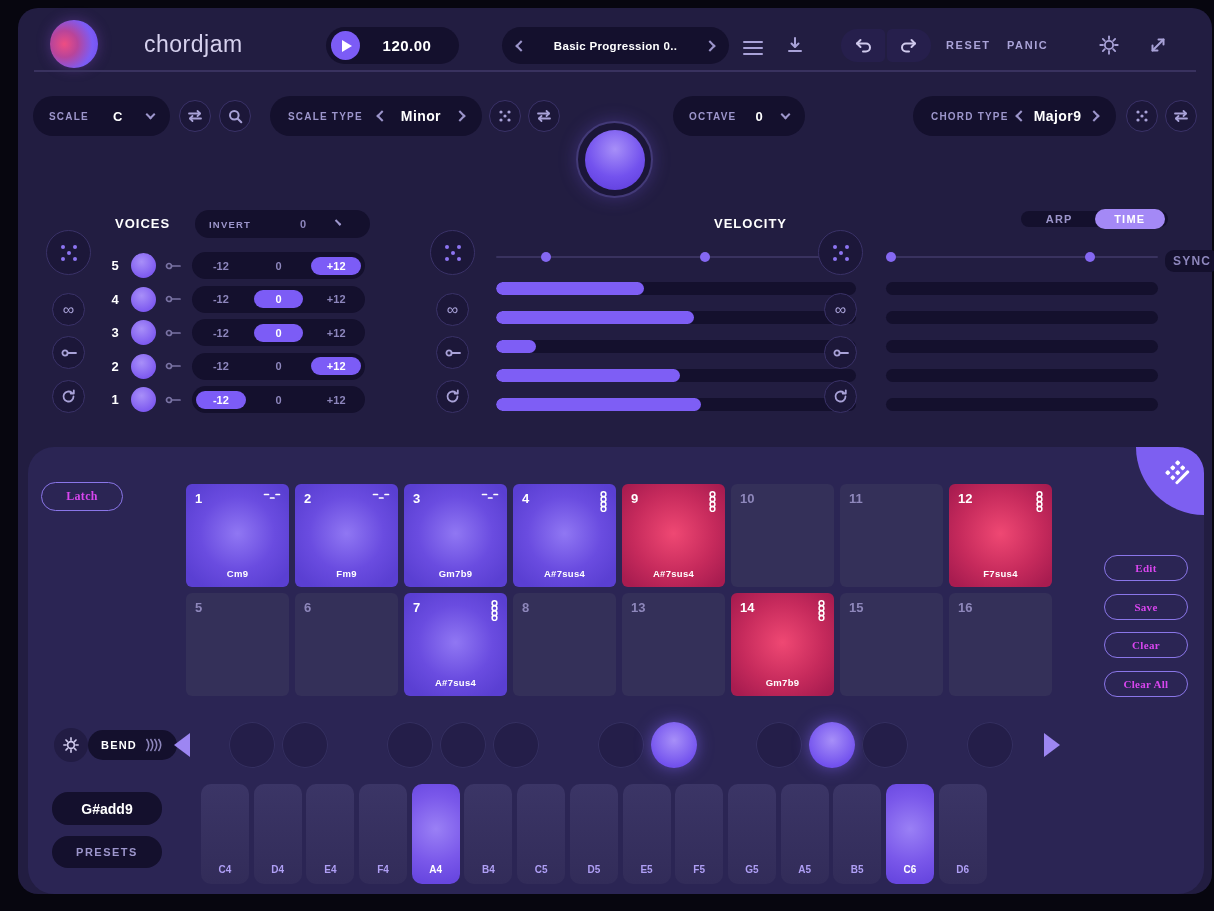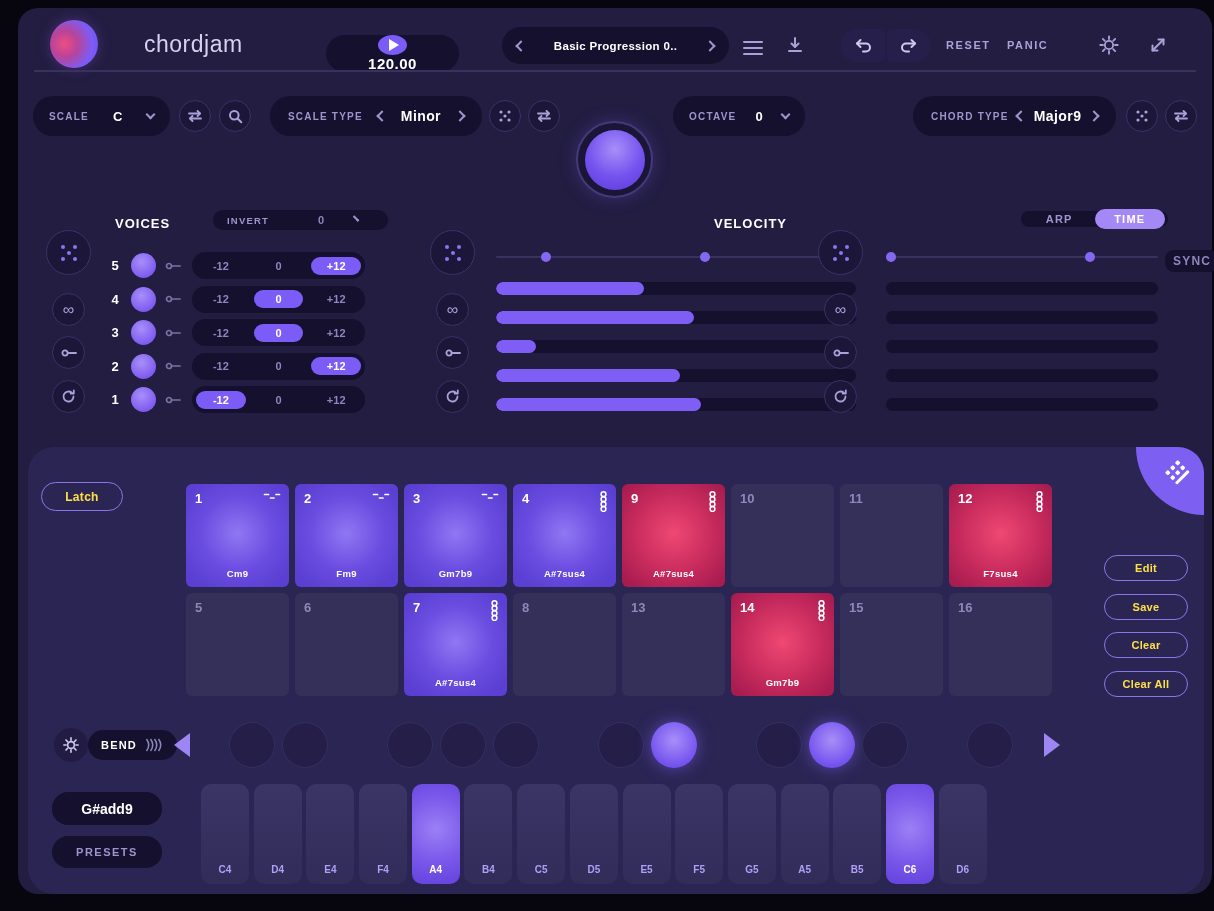--- a/index.html
+++ b/index.html
@@ -51,21 +51,21 @@
   .handle-dot{position:absolute;top:0;width:10px;height:10px;margin-left:-5px;border-radius:50%;background:#8568f2;}
   .hbar{height:13px;border-radius:7px;background:var(--pill-bg,#14102d);margin-bottom:16px;position:relative;overflow:hidden;}
   .hfill{position:absolute;left:0;top:0;bottom:0;border-radius:7px;background:#7e5ef5;}
   .tg-opt{flex:1;text-align:center;font-size:11px;font-weight:bold;letter-spacing:1.2px;color:#9d96cc;border-radius:12px;padding:4px 0;cursor:pointer;}
   .tg-opt.on{background:#a489f6;color:#fff;}
   .sync-badge{font-size:12px;font-weight:bold;letter-spacing:1.2px;color:#8d86bc;background:var(--pill-bg,#14102d);padding:4px 8px;border-radius:9px;}
 
   
   .pad-panel{background:var(--pad-panel-bg,#2b2554);border-radius:26px;}
   .pad-corner{background:#7d5ff1;border-radius:0 26px 0 100%;display:flex;align-items:flex-start;justify-content:flex-end;padding:13px 15px 0 0;}
-  .ghost-btn{border:1.5px solid #8a76e8;border-radius:15px;color:#fde047;font-size:12px;font-weight:bold;display:flex;align-items:center;justify-content:center;letter-spacing:.3px;cursor:pointer;background:transparent;}
+  .ghost-btn{border:1.5px solid #8a76e8;border-radius:15px;color:#d946ef;font-size:12px;font-weight:bold;display:flex;align-items:center;justify-content:center;letter-spacing:.3px;cursor:pointer;background:transparent;font-family:Liberation Serif, serif;}
   .pads-grid{display:grid;grid-template-columns:repeat(8,103px);grid-auto-rows:103px;gap:6px;}
   .pad{position:relative;border-radius:6px;background:#343059;cursor:pointer;}
   .pad.purple{background:radial-gradient(circle at 50% 48%,#9077f3 0%,#6a4ce0 50%,#5a3fd2 85%);}
   .pad.red{background:radial-gradient(circle at 50% 48%,#ef4873 0%,#c62a5c 55%,#a81c50 90%);}
   .pad-num{position:absolute;left:9px;top:7px;font-size:13px;font-weight:bold;color:#8e87bb;}
   .pad.purple .pad-num,.pad.red .pad-num{color:#fff;}
   .pad-icon{position:absolute;right:8px;top:7px;}
   .pad-icon svg{display:none;}
   .pad-icon.strum .ic-strum{display:block;}
   .pad-icon.notes .ic-notes{display:block;}
@@ -93,21 +93,21 @@
 </style>
 </head>
 <body>
 
 <div class="app">
   <div class="frame"></div>
 
   <div class="abs logo" style="left:42px;top:20px;width:48px;height:48px;"></div>
   <div class="abs logo-text" style="left:136px;top:31px;">chordjam</div>
 
-  <div class="abs pill" style="left:318px;top:35px;width:133px;height:37px;padding:0 5px;flex-direction:column;">
+  <div class="abs pill" style="left:318px;top:27px;width:133px;height:37px;padding:0 5px;">
     <div class="play-btn">
         <span class="play-tri"></span>
       </div>
     <div class="bpm">120.00</div>
   </div>
 
   <div class="abs pill" style="left:494px;top:27px;width:227px;height:37px;padding:0 15px;">
     <span class="chev left"></span>
     <div class="preset-name">Basic Progression 0..</div>
     <span class="chev right"></span>
@@ -255,21 +255,21 @@
   </div>
   <div class="abs circle-btn" style="left:44px;top:380px;width:33px;height:33px;">
     <svg width="15" height="15" viewBox="0 0 15 15" fill="none" stroke="#a9a2d8" stroke-width="1.8" stroke-linecap="round" stroke-linejoin="round">
         <path d="M12.5 7.5a5 5 0 1 1-1.7-3.75"></path>
         <path d="M12.8 1.4v3.1H9.7"></path>
       </svg>
   </div>
 
   <div class="abs sec-title" style="left:107px;top:216px;">VOICES</div>
 
-  <div class="abs pill" style="left:205px;top:210px;width:175px;height:20px;padding:0 14px;border-radius:14px;gap:23px;">
+  <div class="abs pill" style="left:187px;top:210px;width:175px;height:28px;padding:0 14px;border-radius:14px;gap:23px;">
     <span class="lbl" style="font-size:9.5px;flex:1;">INVERT</span>
     <span class="inv-val">0</span>
     <span class="chev down" style="margin-left:8px;"></span>
     <svg style="margin-left:12px;" width="14" height="12" viewBox="0 0 16 14" fill="none" stroke="#8d86bc" stroke-width="1.8" stroke-linecap="round" stroke-linejoin="round">
         <path d="M2 4.5h11"></path>
         <path d="M10.5 2 13 4.5 10.5 7"></path>
         <path d="M14 9.5H3"></path>
         <path d="M5.5 7 3 9.5 5.5 12"></path>
       </svg>
   </div>

